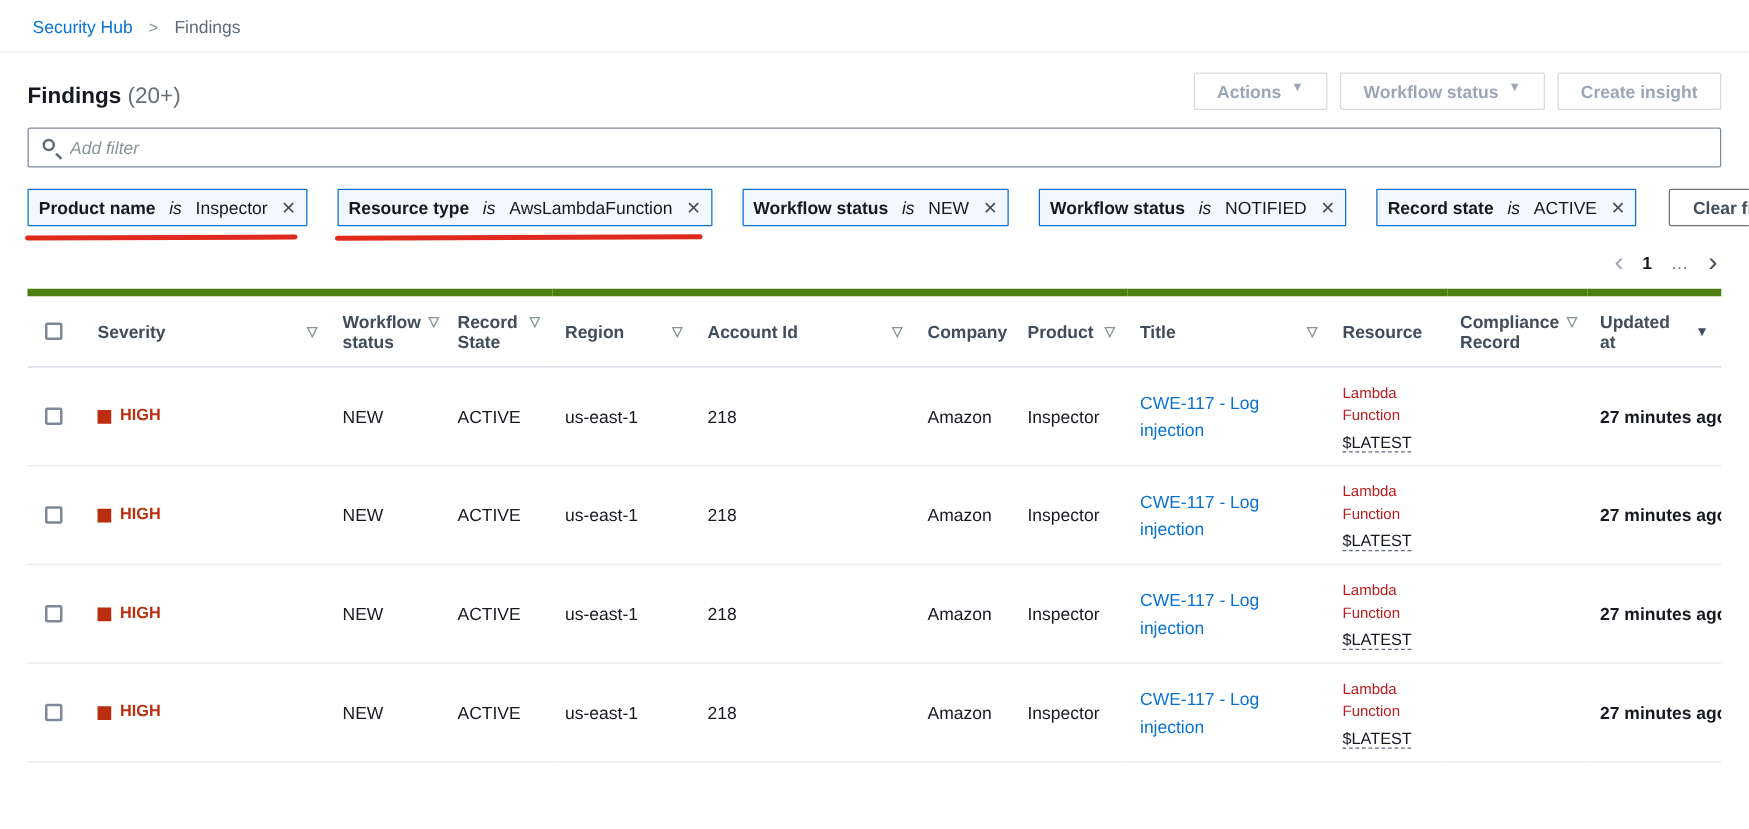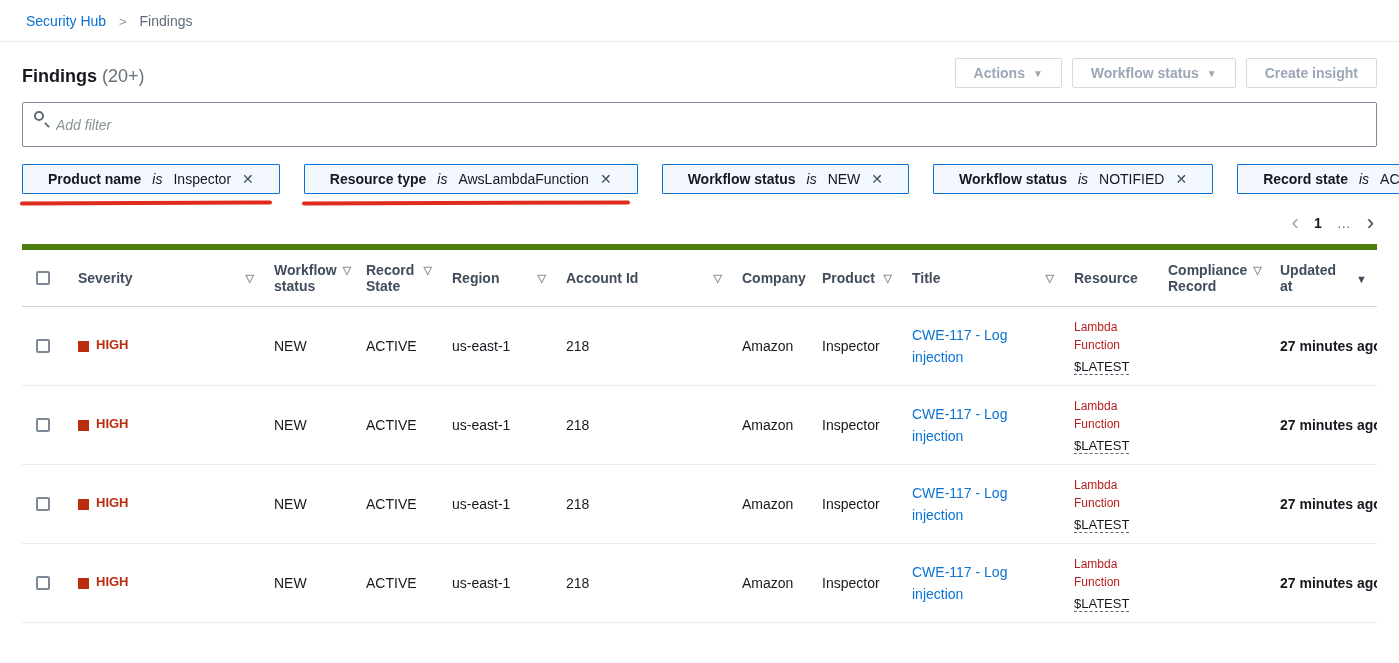--- a/index.html
+++ b/index.html
@@ -14,40 +14,40 @@
 
   .page{padding:16px 22px 0}
 
   
   .header-row{display:flex;justify-content:space-between;align-items:center}
   h1{font-size:18px;margin:6px 0 0;font-weight:700}
   .counter{color:#687078;font-weight:400}
   .btn-group{display:flex;gap:10px}
   .btn{font-family:inherit;font-size:14px;font-weight:700;background:#fff;
     border:1px solid #d5dbdb;color:#9ba7b6;border-radius:2px;padding:6px 18px;
-    display:inline-flex;align-items:center;gap:8px;cursor:default;white-space:nowrap}
+    display:inline-flex;align-items:flex-start;gap:8px;cursor:default;white-space:nowrap}
   .caret{font-size:10px;line-height:1;transform:translateY(1px)}
   .desc{font-size:14px;margin:13px 0 0}
 
   
   .search-wrap{position:relative;margin-top:14px}
-  .filter-input{width:100%;height:45px;border:1px solid #7d8998;border-radius:2px;
+  .filter-input{width:100%;height:32px;border:1px solid #7d8998;border-radius:2px;
     padding:0 10px 0 33px;font-size:14px;font-family:inherit;color:#16191f;outline:none}
   .filter-input::placeholder{font-style:italic;color:#879596}
   .search-icon{position:absolute;left:12px;top:9px;width:10px;height:10px;
     border:2px solid #5f6b7a;border-radius:50%}
   .search-icon::after{content:'';position:absolute;width:2px;height:6px;background:#5f6b7a;
     left:10px;top:9px;transform:rotate(-45deg)}
 
   
   .chips-row{display:flex;align-items:flex-start;margin-top:17px}
   .chips{display:flex;gap:24px;flex-wrap:nowrap}
   .chip-wrap{position:relative;display:inline-flex;align-items:center;
     border:1px solid var(--c-chip_border,#0972d3);background:#f2f8fd;border-radius:1px;
-    padding:6px 25px;font-size:14px;white-space:nowrap}
+    padding:6px 8px;font-size:14px;white-space:nowrap}
   .chip-name{font-weight:700}
   .chip-op{font-style:italic;margin:0 11px}
   .chip-x{margin-left:11px;color:#414d5c;font-size:14px;cursor:pointer;line-height:1}
   .chip-wrap.annotated::after{content:'';position:absolute;left:-3px;right:7px;bottom:-12px;
     height:4px;border-radius:3px;background:var(--c-annotation,#e02a1d);transform:rotate(-.2deg)}
   .btn.clear{color:#414d5c;border-color:#697078;margin-left:26px;cursor:pointer}
 
   
   .pagination{display:flex;justify-content:flex-end;align-items:center;gap:15px;
     margin-top:22px;font-size:14px;padding-right:3px}

